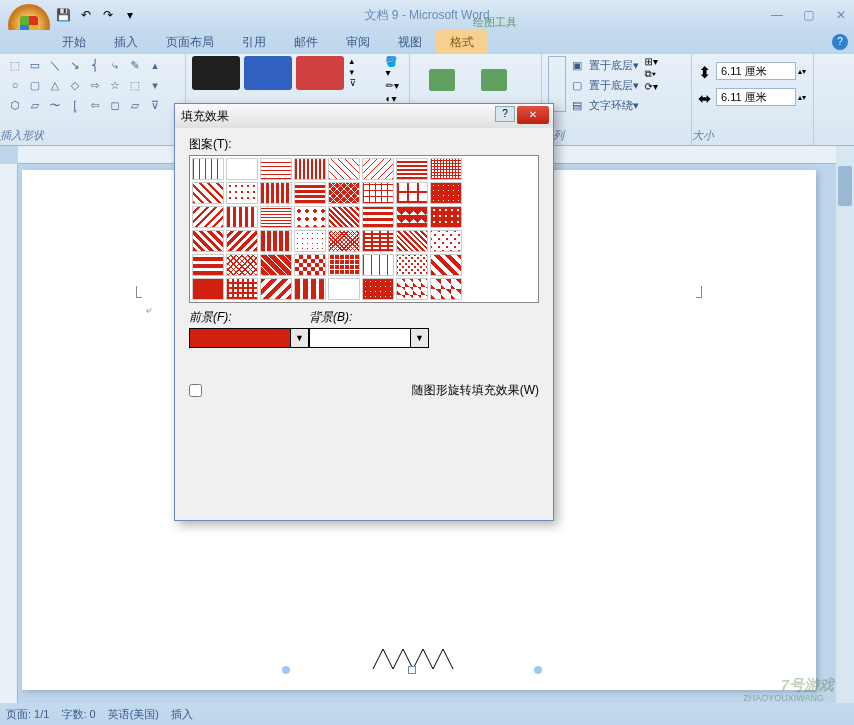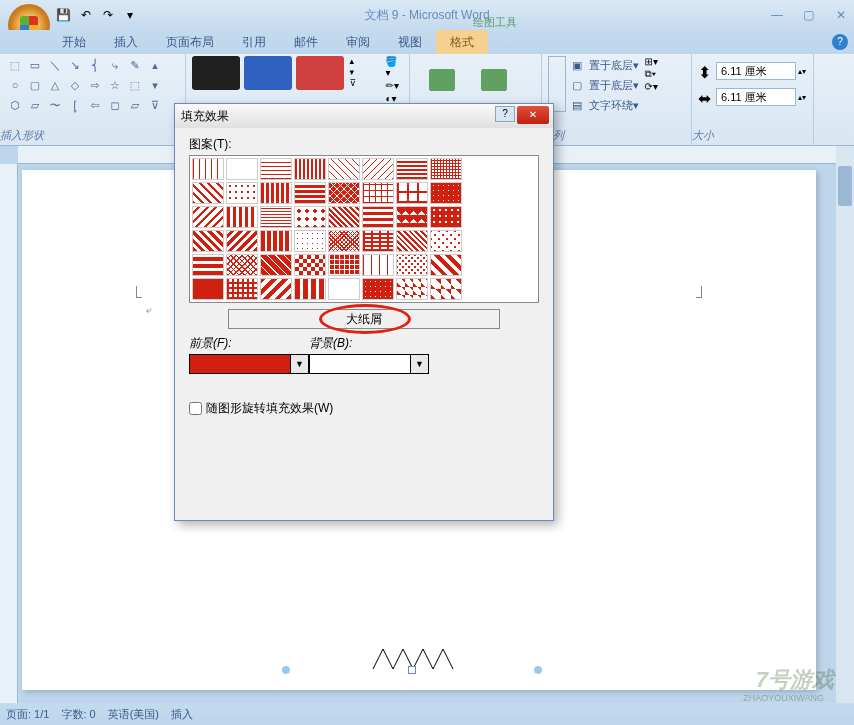--- a/index.html
+++ b/index.html
@@ -75,40 +75,40 @@
 
 .color-row { display: flex; margin-top: 4px; font-style: italic; }
 .color-group { display: flex; flex-direction: column; }
 .color-combo { width: 120px; height: 20px; border: 1px solid #000; display: flex; }
 .color-sw { flex: 1; }
 .color-drop { width: 18px; border-left: 1px solid #000; background: #e8e8e8; text-align: center; font-size: 9px; line-height: 18px; }
 
 .sample-area { margin-top: 12px; display: flex; justify-content: flex-end; flex-direction: column; align-items: flex-end; }
 .sample-sw { width: 58px; height: 54px; background-image: radial-gradient(#d02010 20%, transparent 21%); background-size: 6px 6px; border: 1px solid #888; }
 
-.rotate-check { display: flex; align-items: center; gap: 4px; margin-top: 26px; }
+.rotate-check { display: flex; align-items: center; gap: 4px; margin-top: 34px; justify-content: space-between; }
 .rotate-check input { width: 13px; height: 13px; }
 
 .dbtns { position: absolute; bottom: 10px; right: 14px; display: flex; gap: 8px; }
 .dbtn { width: 72px; height: 22px; border: 1px solid #888; background: linear-gradient(#fafafa,#e0e0e0); font-size: 12px; cursor: pointer; position: relative; }
 .red-circle-2 { position: absolute; top: -8px; left: -10px; width: 90px; height: 36px; border: 3px solid #e02010; border-radius: 50%; pointer-events: none; }
 
 
 .shape-handles { position: absolute; top: 518px; left: 282px; width: 260px; height: 12px; }
 .handle { width: 8px; height: 8px; background: #9cc8f0; border-radius: 50%; position: absolute; }
 
 
 .statusbar { position: absolute; bottom: 0; left: 0; right: 0; height: 22px; background: linear-gradient(#c4daee,#bdd6ec); display: flex; align-items: center; font-size: 11px; color: #3a5a8a; padding: 0 6px; }
 .sb-item { margin-right: 12px; }
 .sb-right { margin-left: auto; display: flex; align-items: center; gap: 6px; }
 .zoom-slider { width: 100px; height: 4px; background: #9ab8d4; position: relative; }
 .zoom-thumb { position: absolute; top: -4px; left: 48px; width: 6px; height: 12px; background: #6a8abc; }
 
 
-.watermark { position: absolute; bottom: 30px; right: 20px; font-size: 22px; color: rgba(60,100,40,0.3); font-weight: bold; font-style: italic; }
+.watermark { position: absolute; bottom: 30px; right: 20px; font-size: 15px; color: rgba(60,100,40,0.3); font-weight: bold; font-style: italic; }
 .wm-small { position: absolute; bottom: 22px; right: 30px; font-size: 9px; color: rgba(60,100,40,0.4); }
 </style>
 </head>
 <body>
 
 <div class="titlebar">
   <div class="office-btn"></div>
   <div class="qat">
     <div class="qat-item">💾</div>
     <div class="qat-item">↶</div>
@@ -307,24 +307,20 @@
       <div class="pcell" style="background:#d02010"></div>
       <div class="pcell" style="background:repeating-linear-gradient(0deg,#d02010 0 2px,transparent 2px 5px),repeating-linear-gradient(90deg,#d02010 0 2px,transparent 2px 5px)"></div>
       <div class="pcell" style="background:repeating-linear-gradient(-45deg,#d02010 0 4px,#fff 4px 8px)"></div>
       <div class="pcell" style="background:repeating-linear-gradient(90deg,#d02010 0 5px,#fff 5px 8px)"></div>
       <div class="pcell" style="background-image:radial-gradient(#d02010 10%,transparent 11%);background-size:4px 4px"></div>
       <div class="pcell" style="background:#d02010;background-image:radial-gradient(#fff 15%,transparent 16%);background-size:5px 5px"></div>
       <div class="pcell" style="background-image:linear-gradient(45deg,#d02010 25%,transparent 25%,transparent 75%,#d02010 75%);background-size:8px 8px"></div>
       <div class="pcell" style="background-image:linear-gradient(45deg,#d02010 25%,#fff 25%,#fff 75%,#d02010 75%),linear-gradient(45deg,#d02010 25%,#fff 25%,#fff 75%,#d02010 75%);background-size:10px 10px;background-position:0 0,5px 5px"></div>
     </div>
 
-    <div class="pattern-name">
-      <span>大纸屑</span>
-      <div class="red-circle-1"></div>
-    </div>
 
     <div class="color-row">
       <div class="color-group">
         <div class="dlabel">前景(F):</div>
         <div class="color-combo">
           <div class="color-sw" style="background:#d02010"></div>
           <div class="color-drop">▼</div>
         </div>
       </div>
       <div class="color-group">

